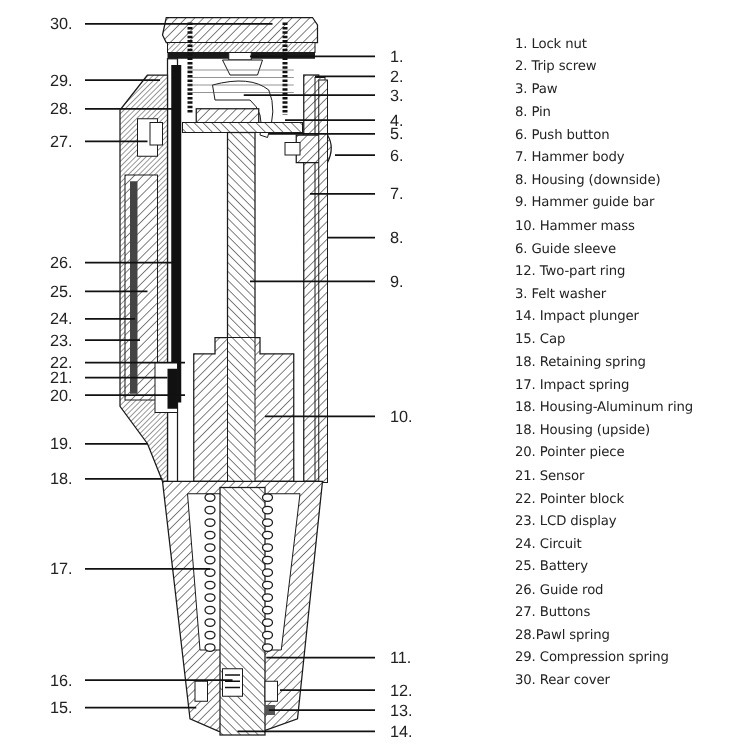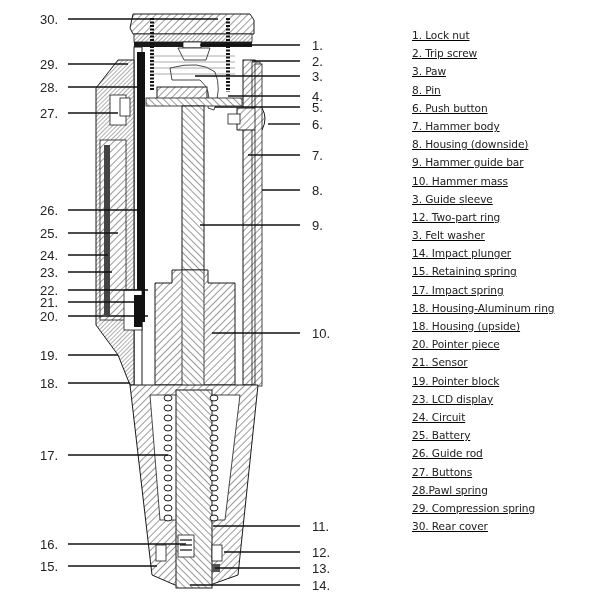--- a/index.html
+++ b/index.html
@@ -1,19 +1,19 @@
 <!DOCTYPE html>
 <html><head>
 <meta charset="utf-8">
 <style>
   html, body { margin: 0; padding: 0; background: #ffffff; }
   body { width: 600px; height: 600px; position: relative; overflow: hidden; font-family: "Liberation Sans", sans-serif; }
   #diagram { position: absolute; left: 0; top: 0; width: 600px; height: 600px; }
   .callout-num { font-family: "Liberation Sans", sans-serif; font-size: 13px; fill: #222; }
-  #legend { position: absolute; left: 412px; top: 26px; width: 185px; margin: 0; padding: 0; list-style: none; text-decoration: underline; }
+  #legend { position: absolute; left: 412px; top: 26px; width: 185px; margin: 0; padding: 0; list-style: none; }
   #legend li { font-family: "DejaVu Sans", sans-serif; font-size: 10.6px; color: #222; height: 18.2px; line-height: 18.2px; white-space: nowrap; letter-spacing: -0.1px; }
 </style>
 </head>
 <body>
 
 <svg id="diagram" viewBox="0 0 600 600" xmlns="http://www.w3.org/2000/svg">
   <defs>
     <pattern id="hatch" patternUnits="userSpaceOnUse" width="5" height="5" patternTransform="rotate(45)">
       <rect width="5" height="5" fill="#fff"></rect>
       <line x1="0" y1="0" x2="0" y2="5" stroke="#333" stroke-width="1"></line>
@@ -206,31 +206,32 @@
 <ul id="legend">
     <li>1. Lock nut</li>
     <li>2. Trip screw</li>
     <li>3. Paw</li>
     <li>8. Pin</li>
     <li>6. Push button</li>
     <li>7. Hammer body</li>
     <li>8. Housing (downside)</li>
     <li>9.   Hammer guide bar</li>
     <li>10. Hammer mass</li>
-    <li>3. Guide sleeve</li>
+    <li>6. Guide sleeve</li>
     <li>12. Two-part ring</li>
     <li>3. Felt washer</li>
     <li>14. Impact plunger</li>
-    <li>15. Retaining spring</li>
+    <li>15. Cap</li>
+    <li>18. Retaining spring</li>
     <li>17. Impact spring</li>
     <li>18. Housing-Aluminum ring</li>
     <li>18. Housing (upside)</li>
     <li>20. Pointer piece</li>
     <li>21. Sensor</li>
-    <li>19. Pointer block</li>
+    <li>22. Pointer block</li>
     <li>23. LCD display</li>
     <li>24. Circuit</li>
     <li>25. Battery</li>
     <li>26. Guide rod</li>
     <li>27. Buttons</li>
     <li>28.Pawl spring</li>
     <li>29. Compression spring</li>
     <li>30. Rear cover</li>
   </ul>
 

